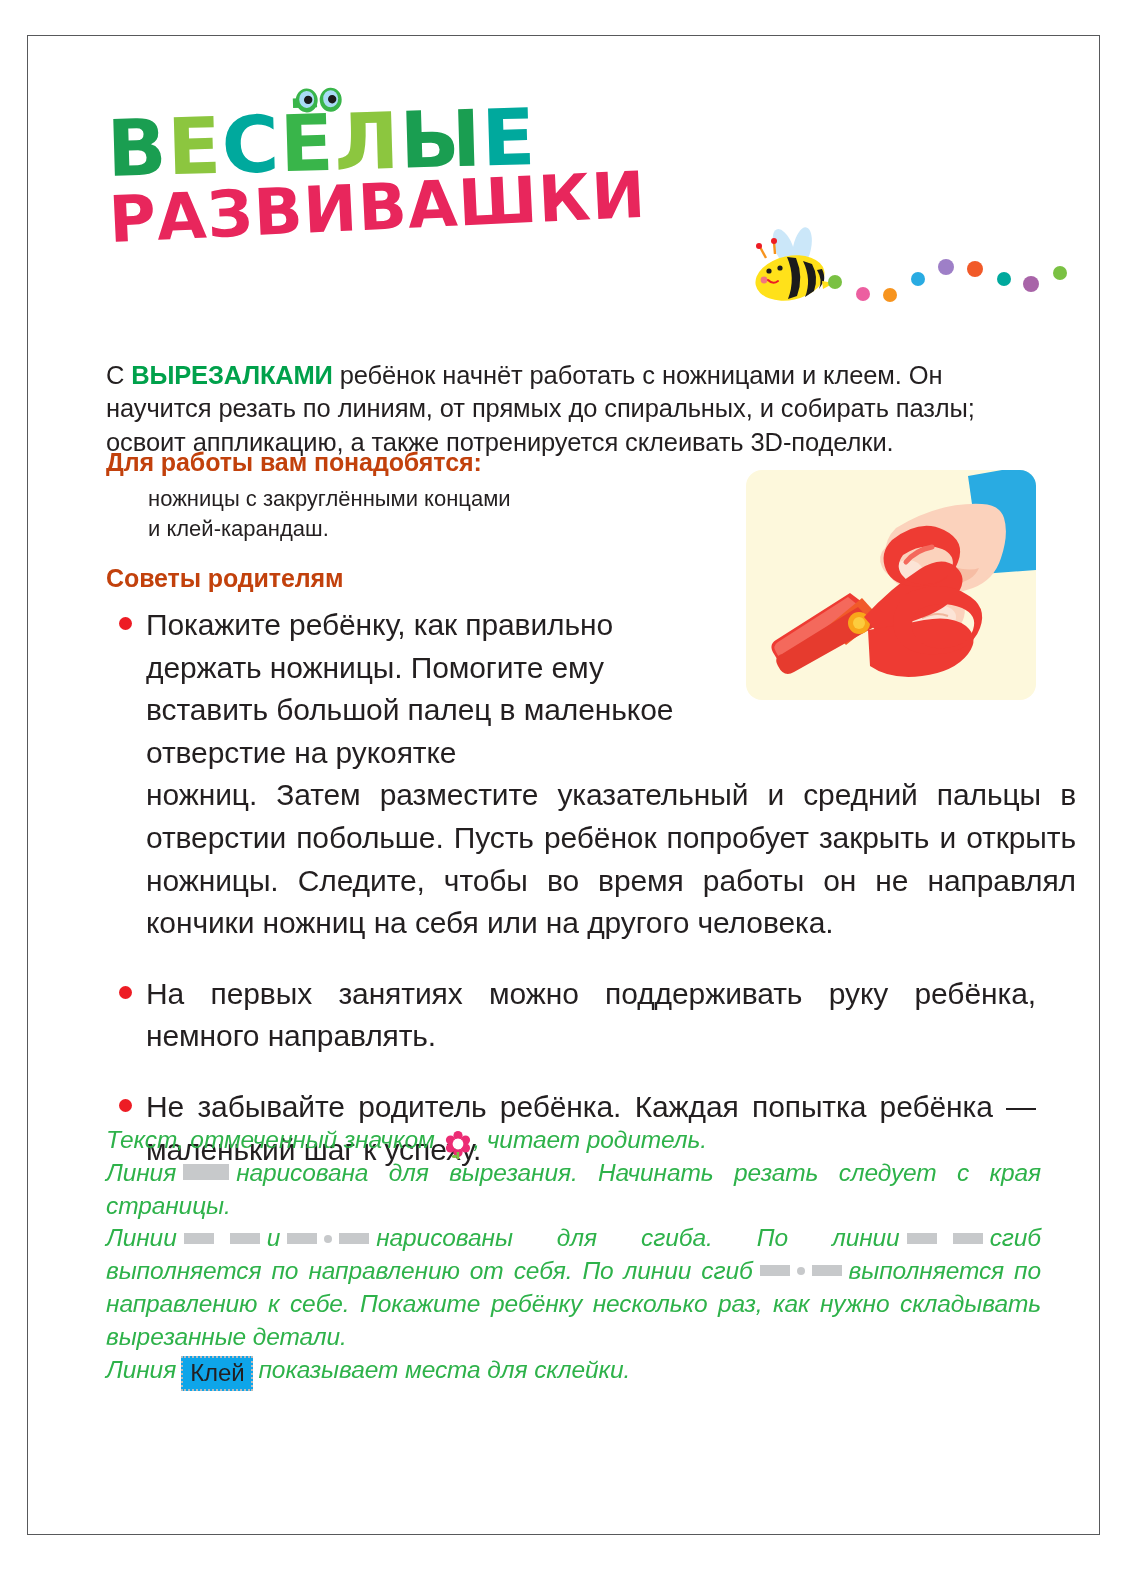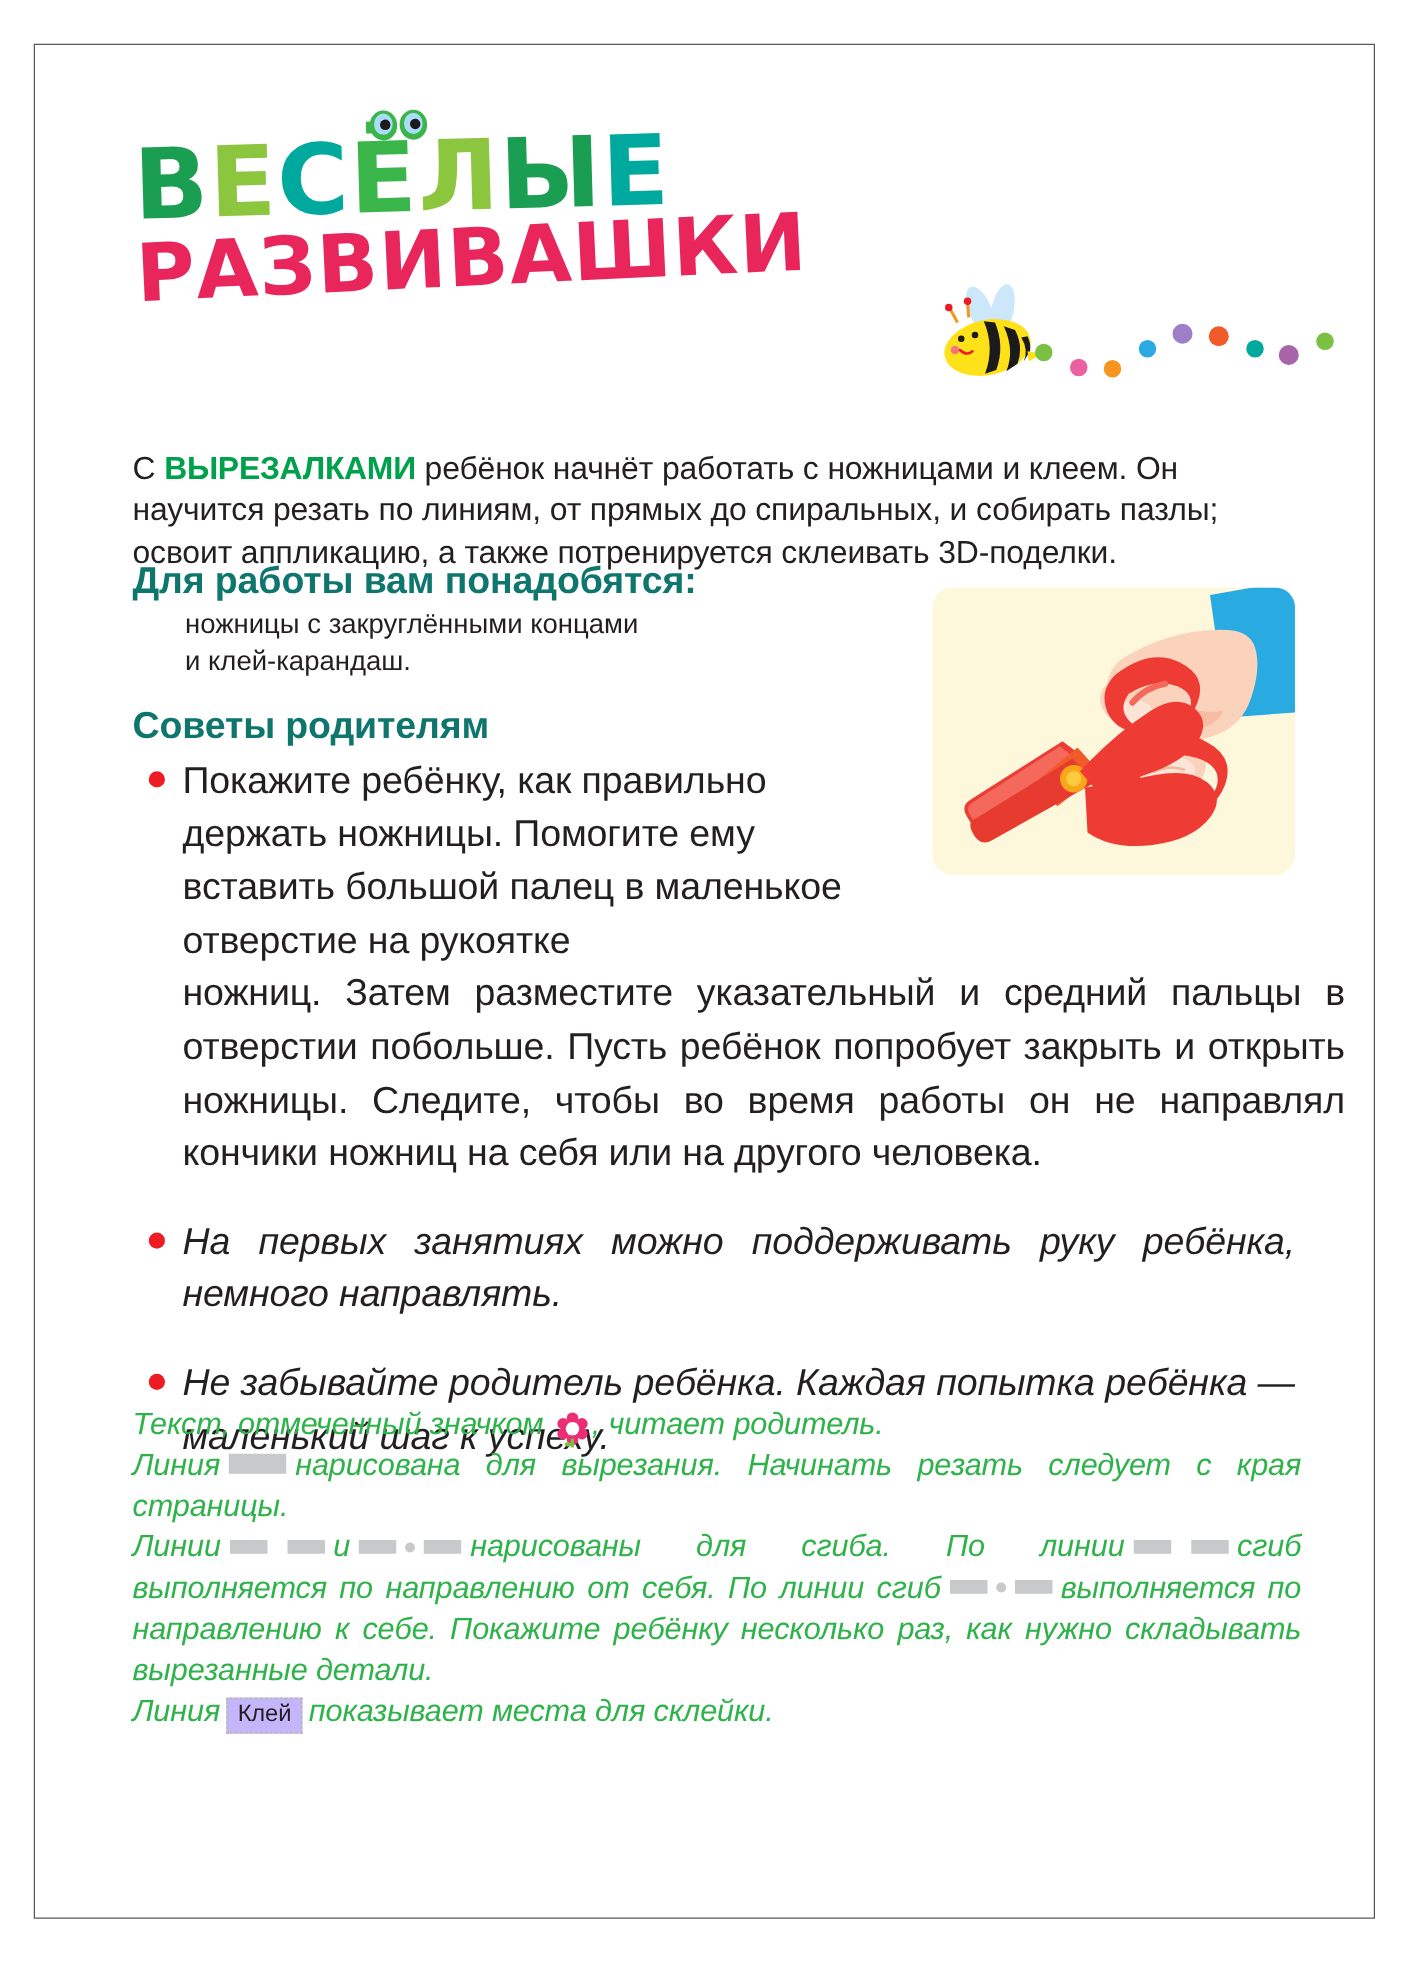--- a/index.html
+++ b/index.html
@@ -89,23 +89,23 @@
     font-size: 25.5px;
     line-height: 1.32;
     letter-spacing: -0.1px;
     text-align: left;
   }
   .intro b.hl { color: #00a14b; font-weight: 700; letter-spacing: -0.2px; }
 
   .head-green {
     position: absolute;
     left: 78px;
-    font-size: 30px;
+    font-size: 25px;
     font-weight: 700;
-    color: #0f766e;
+    color: #c2410c;
     letter-spacing: -0.1px;
   }
   .head-needs { top: 412px; }
   .head-tips  { top: 528px; }
 
   .needs-list {
     position: absolute;
     left: 120px; top: 448px;
     width: 560px;
     font-size: 22px;
@@ -144,21 +144,21 @@
     border-radius: 50%;
     background: #ed1c24;
   }
   .tip.first { width: 620px; text-align: left; }
   .tip.first .runon {
     display: block;
     width: 930px;
     margin-left: 0;
     text-align: justify;
   }
-  .tip.just { text-align: justify; font-style: italic; }
+  .tip.just { text-align: justify; }
 
   
   .legend {
     position: absolute;
     left: 78px; top: 1088px;
     width: 935px;
     color: #2eb24a;
     font-style: italic;
     font-size: 24.5px;
     line-height: 1.34;
@@ -202,26 +202,26 @@
     vertical-align: middle;
     width: 26px; height: 30px;
     margin: 0 2px -7px 4px;
   }
   .glue-badge {
     display: inline-block;
     vertical-align: middle;
     border: 2px dotted #b9bbbd;
     color: #231f20;
     font-style: normal;
-    font-size: 19px;
+    font-size: 24px;
     font-weight: 400;
     padding: 1px 7px 2px 7px;
     margin: 0 5px -4px 5px;
     line-height: 1.15;
-    background: #c4b5fd;
+    background: #0ea5e9;
   }
 </style>
 </head>
 <body>
 
 <div class="page-frame">
 <div class="content">
 
   <div class="masthead">
 

